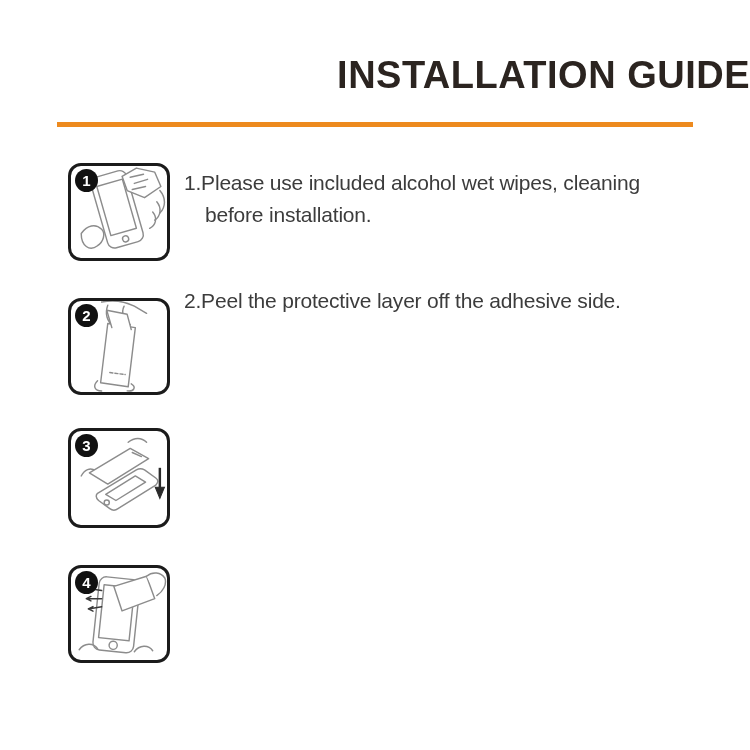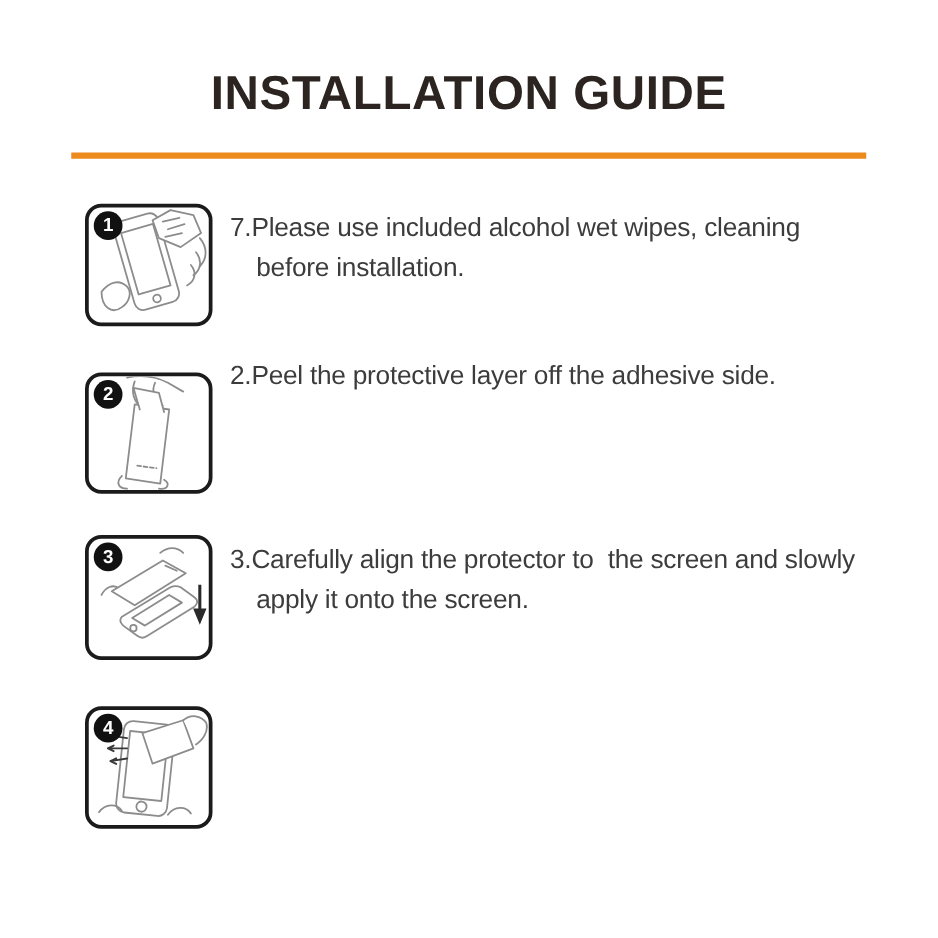--- a/index.html
+++ b/index.html
@@ -1,21 +1,21 @@
 <!DOCTYPE html>
 <html><head>
 <meta charset="utf-8">
 <style>
   html,body { margin:0; padding:0; background:#ffffff; }
   #canvas {
     position:relative; width:750px; height:750px; background:#ffffff;
     font-family:"Liberation Sans", sans-serif; overflow:hidden;
   }
   .title {
-    position:absolute; top:54px; left:0; width:750px; text-align:center;
+    position:absolute; top:54px; left:0; width:750px; text-align:right;
     font-size:38px; font-weight:bold; color:#2b2420; letter-spacing:0.5px;
   }
   .rule {
     position:absolute; left:57px; top:122px; width:636px; height:5px;
     background:#ED8A1E;
   }
   .step-box {
     position:absolute; left:68px; width:102px; height:98px;
     border:3px solid #1b1b1b; border-radius:13px; box-sizing:border-box;
     background:#fff;
@@ -61,21 +61,21 @@
           <path d="M58,11 L71,8 M62,17 L75,13 M60,23 L73,20"></path>
           <path d="M87,24 C93,31 93,40 87,46"></path>
           <path d="M84,35 C89,41 88,49 82,53"></path>
           <path d="M80,45 C85,51 83,58 77,61"></path>
           <path d="M10,66 C16,58 24,56 30,62 C34,66 32,74 26,78 C18,84 10,78 10,66 Z" fill="#ffffff"></path>
         </g>
       </svg>
     </div>
   </div>
   <div class="step-text text1">
-    <div class="step-line">7.Please use included alcohol wet wipes, cleaning</div>
+    <div class="step-line">1.Please use included alcohol wet wipes, cleaning</div>
     <div class="step-line cont">before installation.</div>
   </div>
 
   <div class="step-box box2">
     <div class="badge">2</div>
     <div class="illus">
       <svg viewBox="0 0 94 90" width="96" height="92">
         <g stroke="#8c8c8c" fill="none" stroke-width="1.4" stroke-linecap="round" stroke-linejoin="round">
           <path d="M30,1 C40,-1 52,0 62,5 L74,12"></path>
           <path d="M36,4 C33,12 35,20 42,25" fill="#ffffff"></path>
@@ -106,24 +106,20 @@
           <path d="M34,62 L63,44 L73,50 L44,68 Z"></path>
           <circle cx="35" cy="70" r="2.5"></circle>
         </g>
         <g stroke="#2a2a2a" fill="#2a2a2a">
           <line x1="87" y1="36" x2="87" y2="56" stroke-width="2.4"></line>
           <path d="M82.5,55 L91.5,55 L87,66 Z" stroke-width="1"></path>
         </g>
       </svg>
     </div>
   </div>
-  <div class="step-text text3">
-    <div class="step-line">3.Carefully align the protector to  the screen and slowly</div>
-    <div class="step-line cont">apply it onto the screen.</div>
-  </div>
 
   <div class="step-box box4">
     <div class="badge">4</div>
     <div class="illus">
       <svg viewBox="0 0 94 90" width="96" height="92">
         <g stroke="#8c8c8c" fill="none" stroke-width="1.4" stroke-linecap="round" stroke-linejoin="round">
           <g transform="rotate(6 46 50)">
             <rect x="24" y="10" width="40" height="72" rx="7" fill="#ffffff"></rect>
             <rect x="29" y="18" width="30" height="52"></rect>
             <circle cx="44" cy="76" r="4"></circle>

